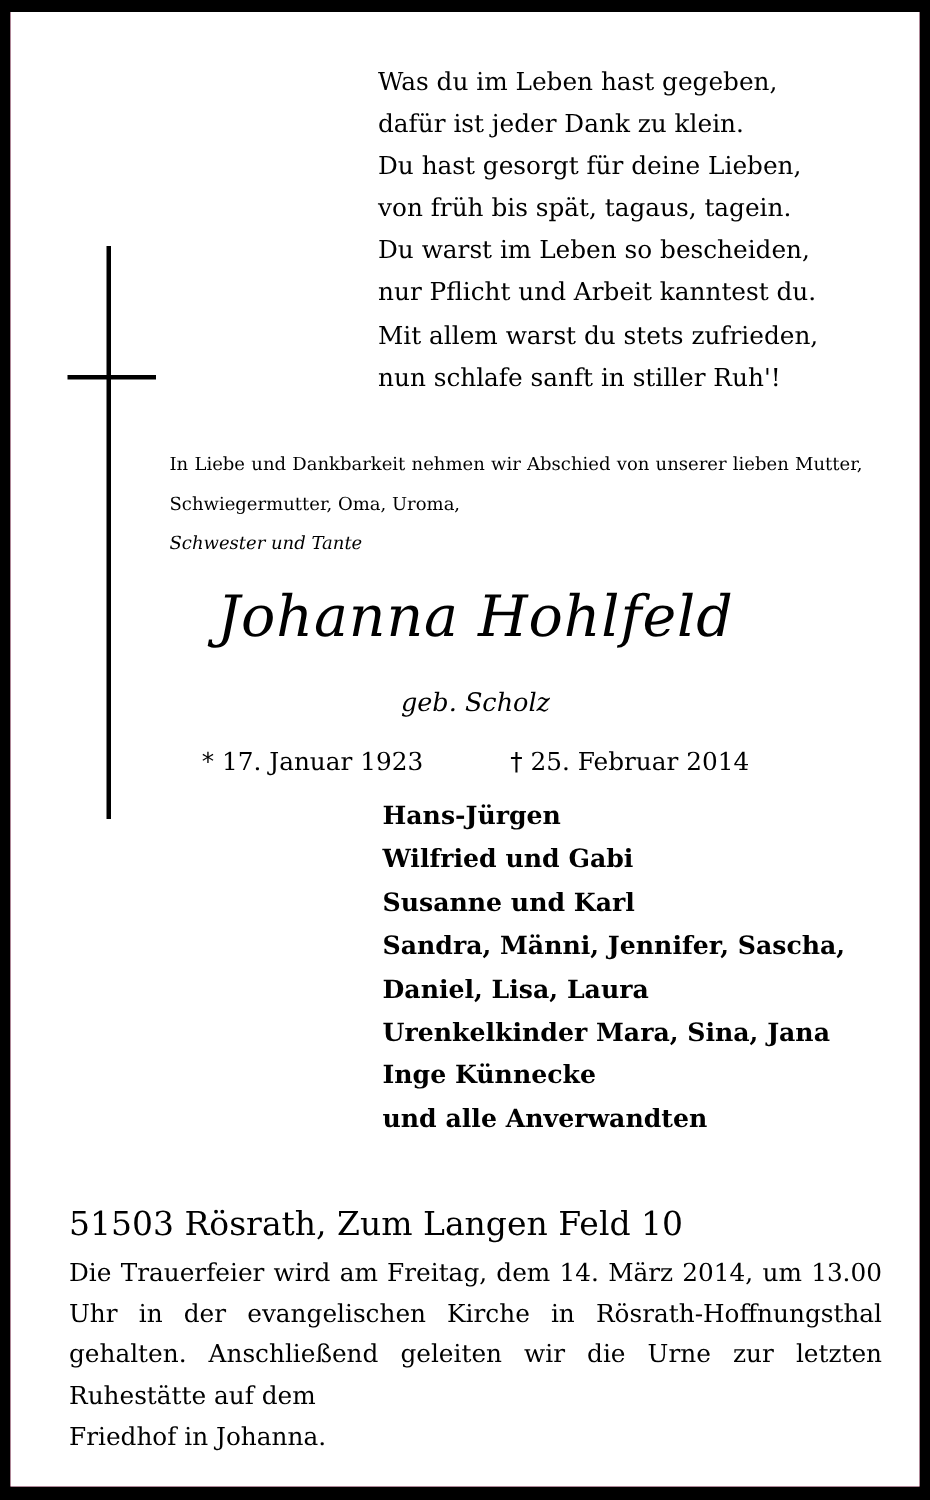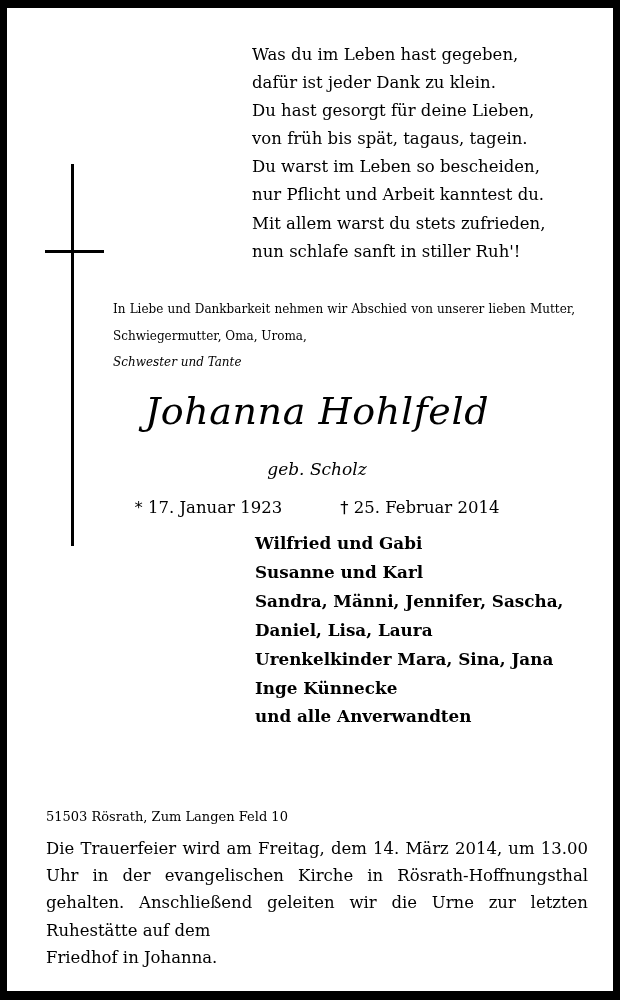--- a/index.html
+++ b/index.html
@@ -140,21 +140,21 @@
     white-space: nowrap;
   }
   .family .line { display: block; }
 
   
   .address {
     position: absolute;
     left: 39px;
     top: 797px;
     width: 542px;
-    font-size: 13px;
+    font-size: 22px;
     line-height: 24px;
     text-align: left;
   }
 
   
   .service {
     position: absolute;
     left: 39px;
     top: 827px;
     width: 542px;
@@ -204,20 +204,21 @@
     </div>
 
     <div class="name">Johanna Hohlfeld</div>
     <div class="maiden">geb. Scholz</div>
 
     <div class="dates">
       <span class="born"><span class="sym">*</span> <span>17. Januar 1923</span></span><span class="died"><span class="sym">†</span> <span>25. Februar 2014</span></span>
     </div>
 
     <div class="family">
+      <span class="line">Hans-Jürgen</span>
       <span class="line">Wilfried und Gabi</span>
       <span class="line">Susanne und Karl</span>
       <span class="line">Sandra, Männi, Jennifer, Sascha,</span>
       <span class="line">Daniel, Lisa, Laura</span>
       <span class="line">Urenkelkinder Mara, Sina, Jana</span>
       <span class="line">Inge Künnecke</span>
       <span class="line">und alle Anverwandten</span>
     </div>
 
     <div class="address">51503 Rösrath, Zum Langen Feld 10</div>

